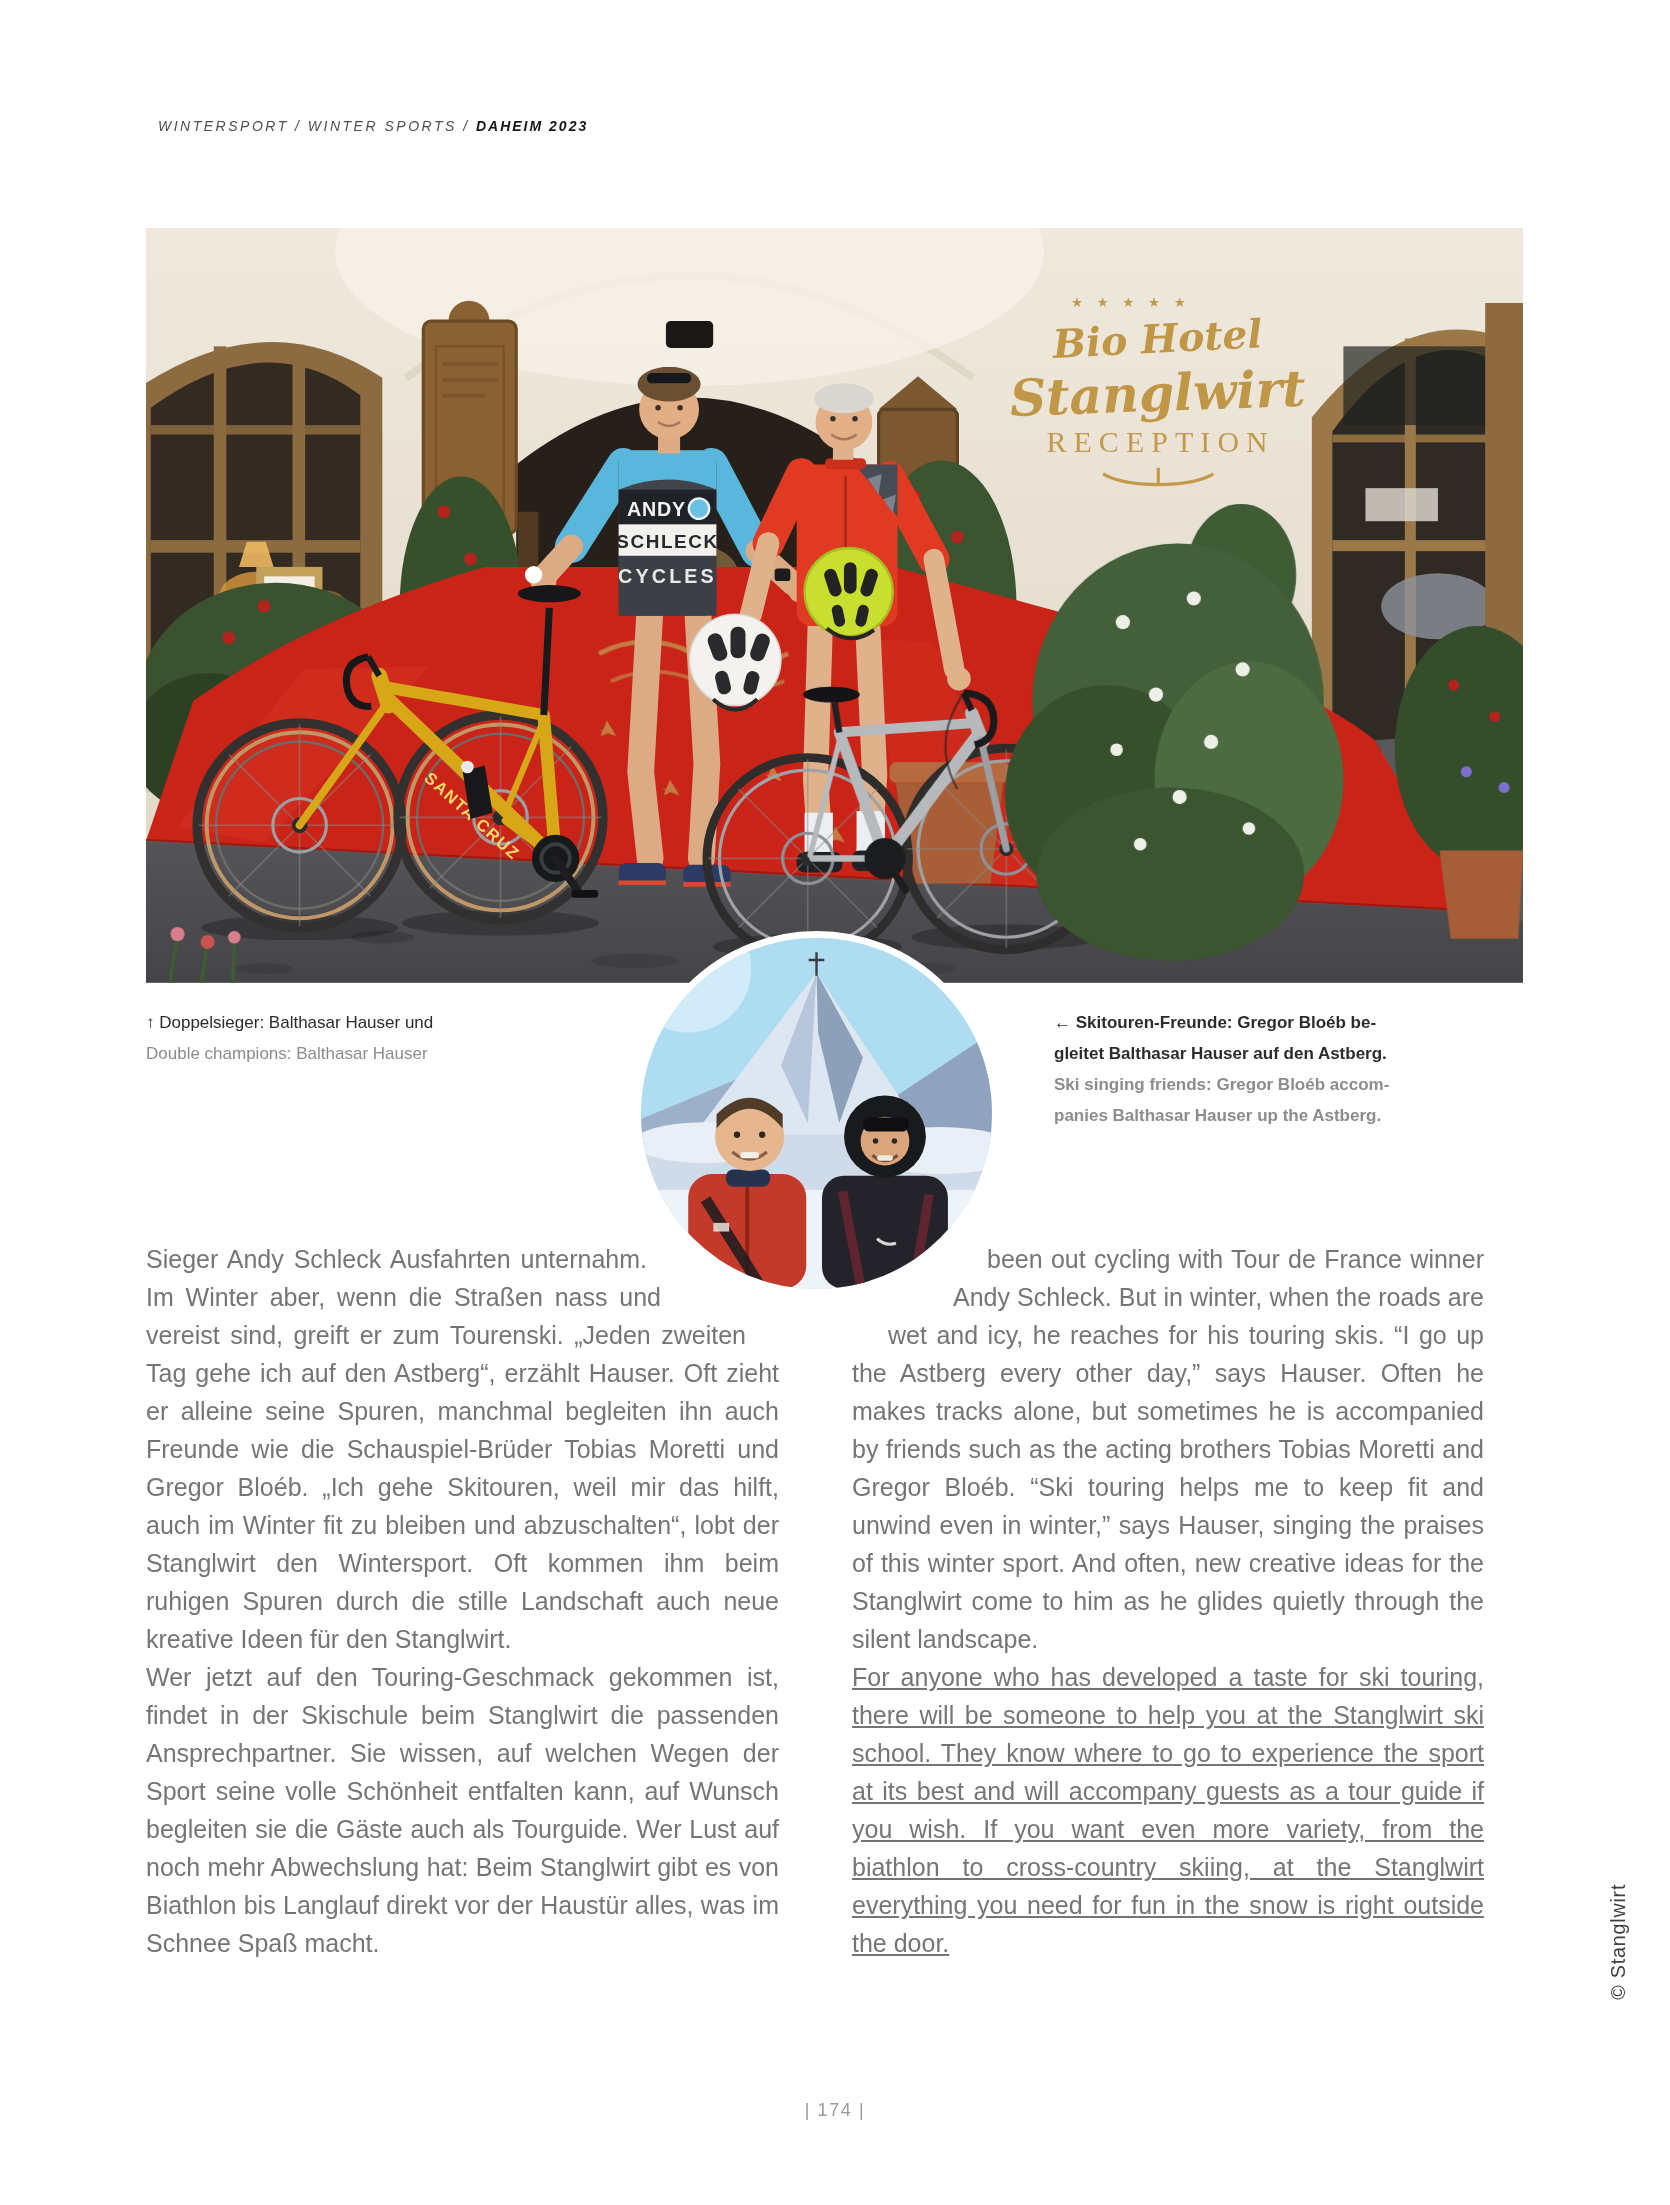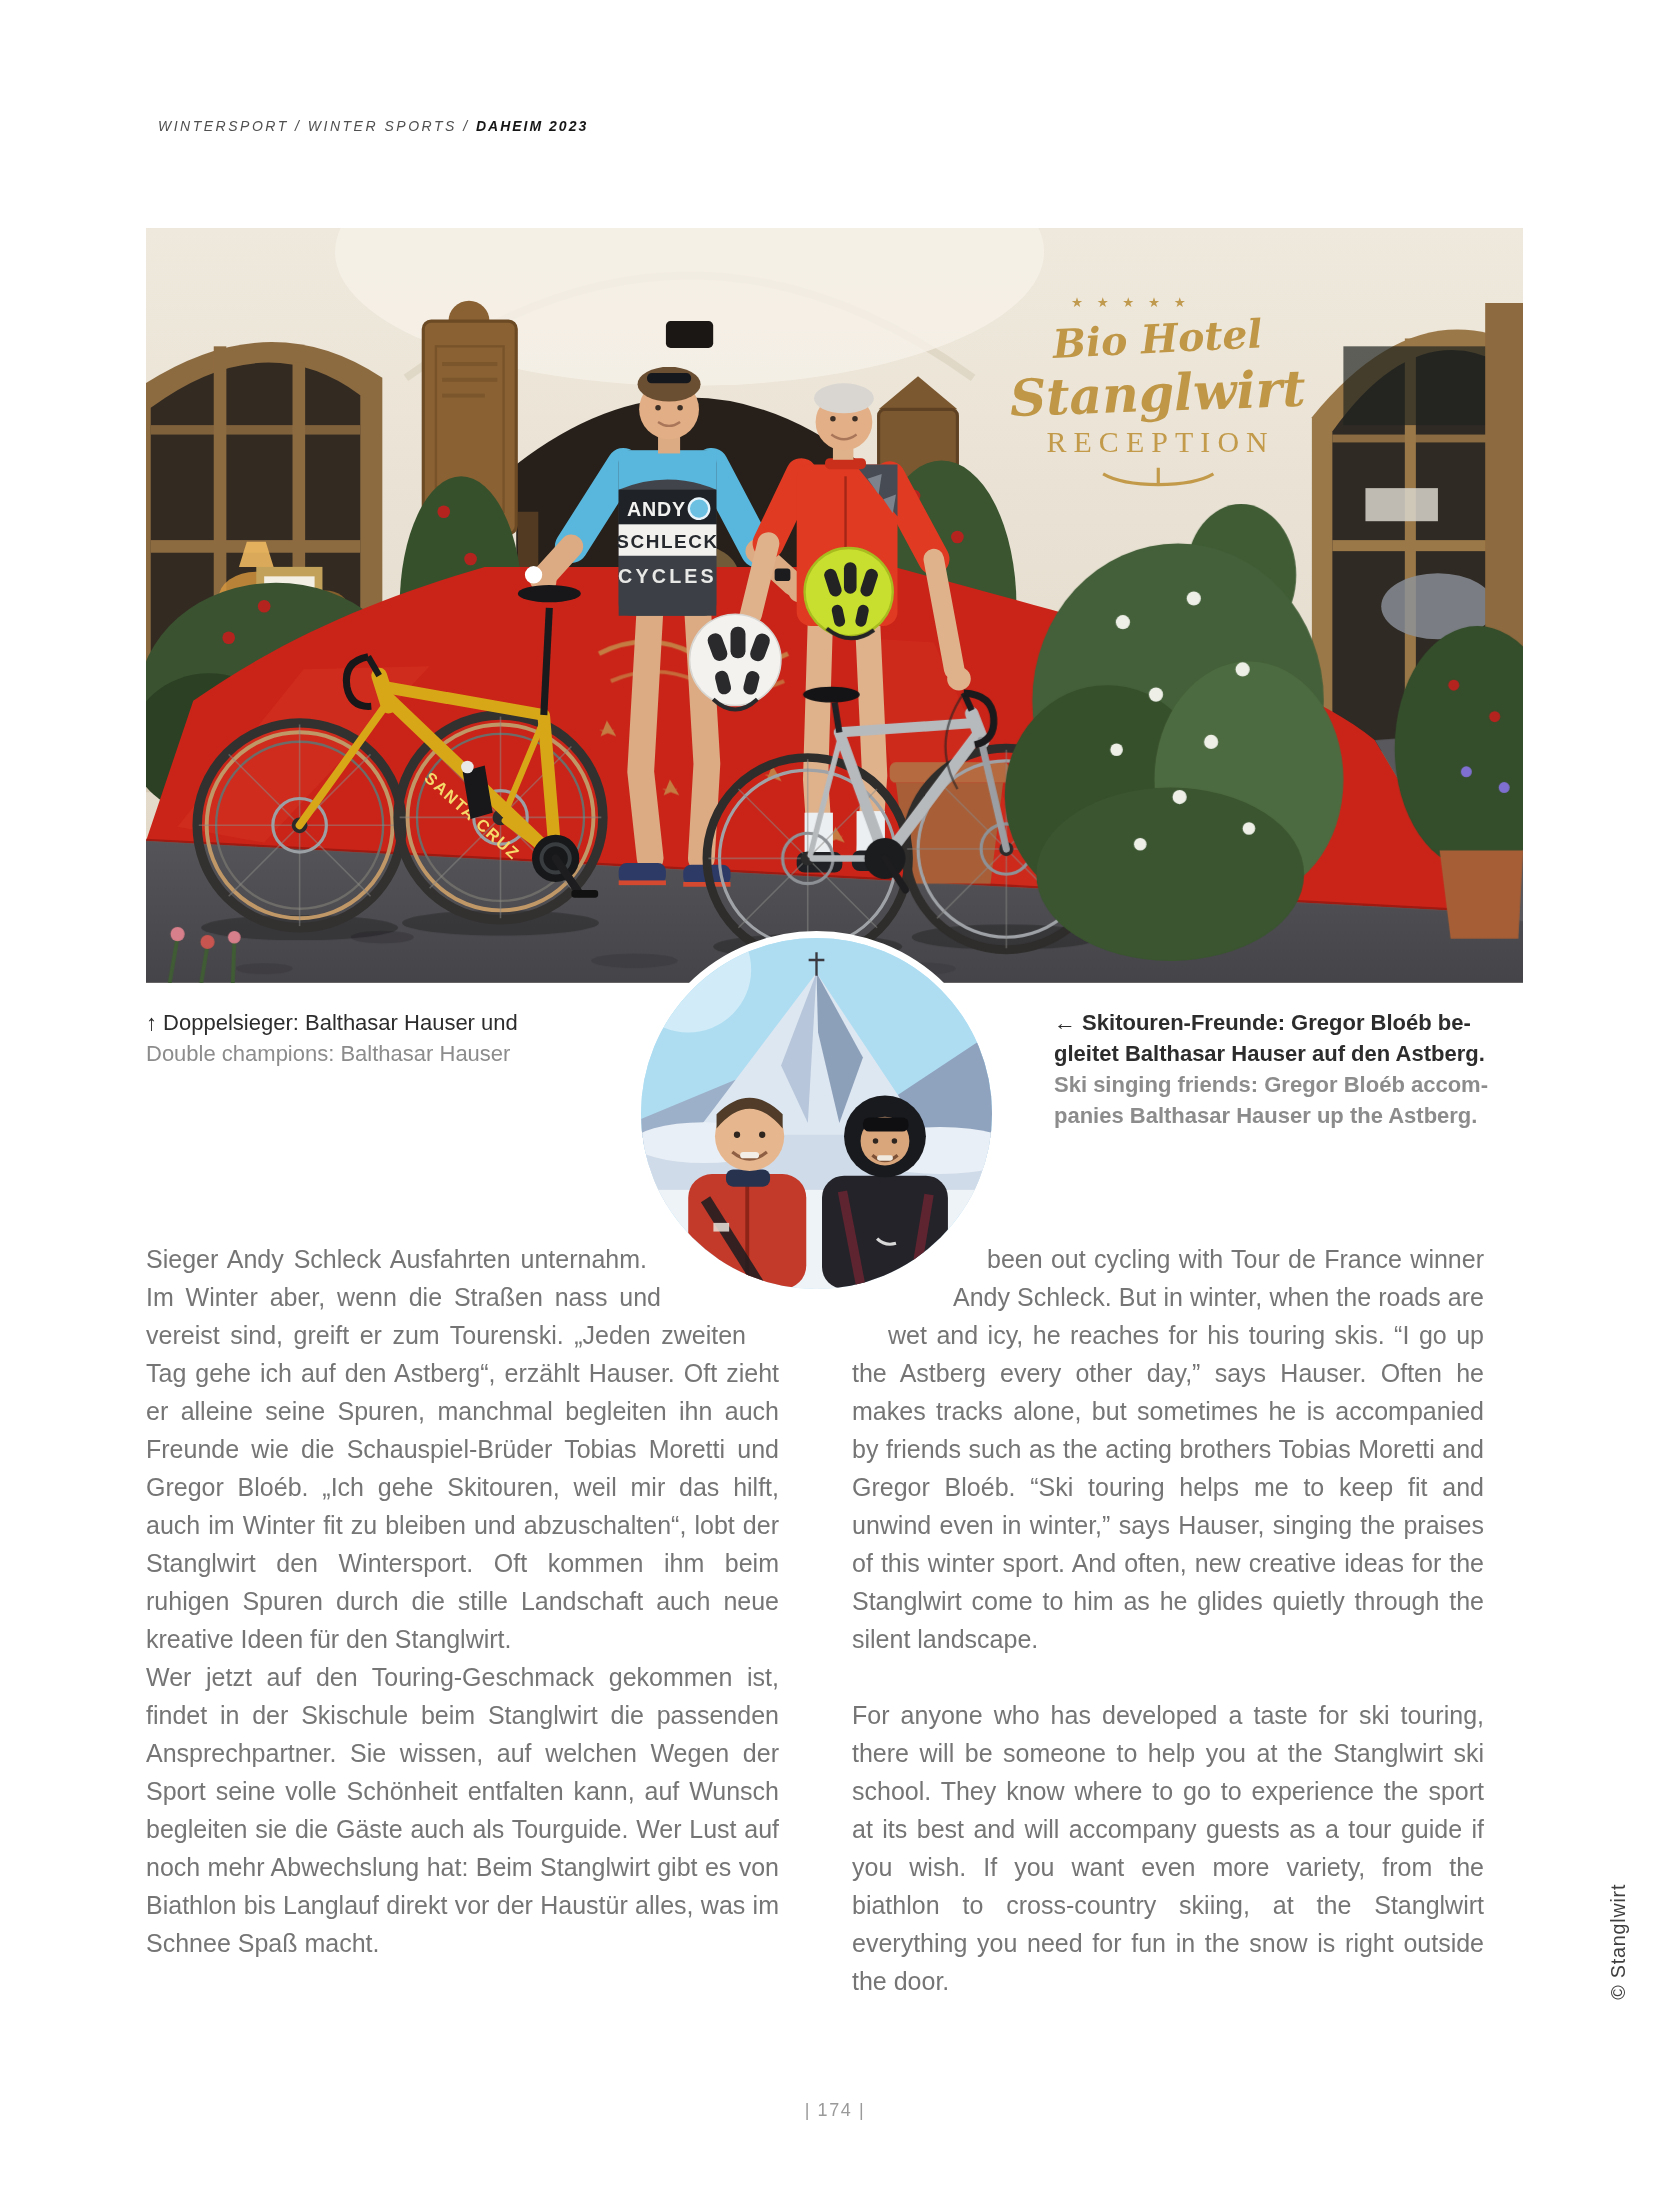--- a/index.html
+++ b/index.html
@@ -20,35 +20,35 @@
     position:absolute;left:146px;top:228px;width:1377px;height:755px;
     overflow:hidden;background:#e8e2d6;
   }
   
   .inset-circle{
     position:absolute;left:634px;top:931px;width:351px;height:351px;
     border-radius:50%;border:7.9px solid #ffffff;overflow:hidden;background:#b4e0f4;
     z-index:5;
   }
   
-  .caption{position:absolute;top:1007px;font-size:22px;line-height:31px;}
+  .caption{position:absolute;top:1007px;font-size:17px;line-height:31px;}
   .caption .de{color:#2c2c2c;}
   .caption .en{color:#8c8c8c;}
   .caption-left{left:146px;width:504px;}
   .caption-right{left:1054px;width:441px;font-weight:bold;}
   
   .col{
     position:absolute;top:1240px;width:633px;
     font-size:25px;line-height:38px;color:#757575;
     text-align:justify;font-weight:300;
   }
   .col p{margin:0;}
   .col-left{left:146px;}
   .col-right{left:852px;width:632px;}
-  .col-right p + p{margin-top:38px;}
+  .col-right p + p{text-decoration:underline;}
   .fl-r{float:right;clear:right;}
   .fl-l{float:left;clear:left;}
   .f1r{width:132px;height:38px;}
   .f2r{width:118px;height:38px;}
   .f3r{width:33px;height:38px;}
   .f1l{width:135px;height:38px;}
   .f2l{width:101px;height:38px;}
   .f3l{width:36px;height:38px;}
   
   .page-number{

